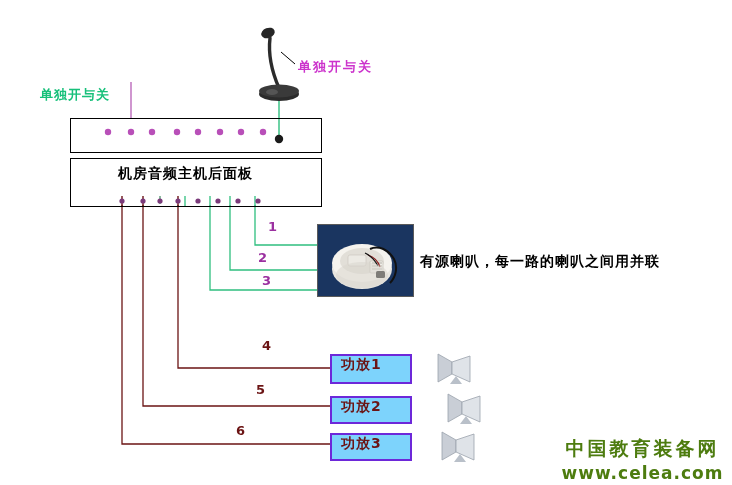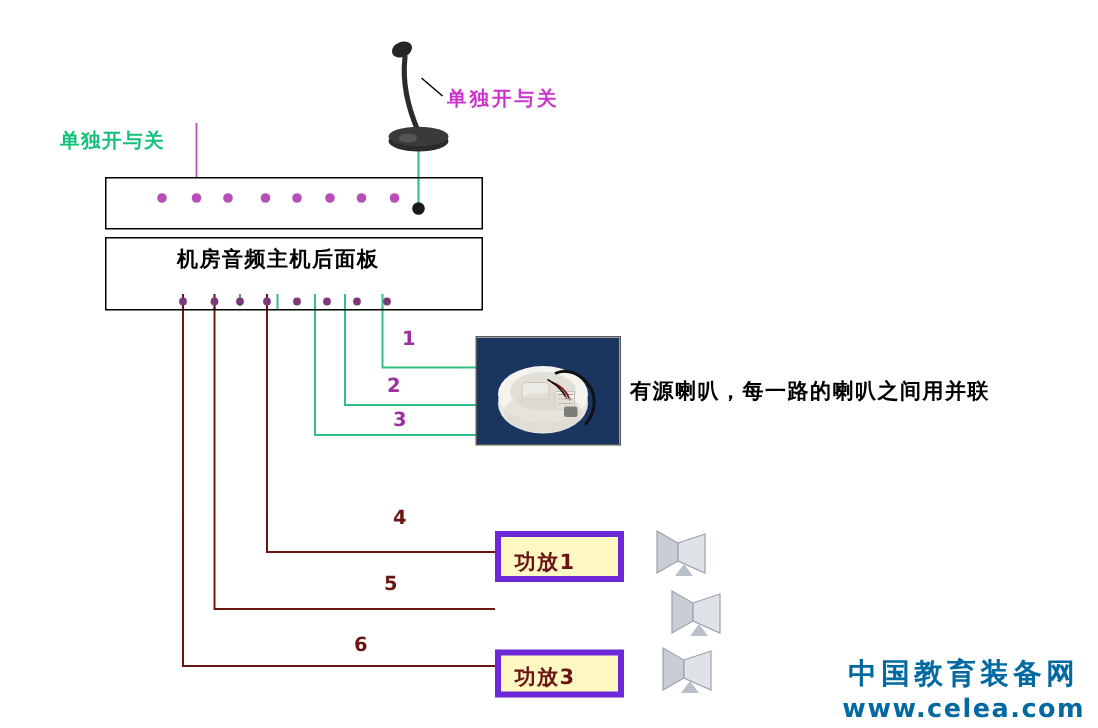--- a/index.html
+++ b/index.html
@@ -30,32 +30,32 @@
   .num-maroon{
     color:#6b1414;font-weight:bold;font-size:13px;
   }
   .amp-label{
     color:#6b1414;font-weight:bold;font-size:14px;letter-spacing:1px;
   }
 
   
   .box{position:absolute;border:1px solid #000;background:transparent;}
   .ampbox{
-    position:absolute;border:4px solid #6d28d9;background:#fef9c3;
-    display:flex;align-items:flex-end;
+    position:absolute;border:2px solid #6d28d9;background:#7dd3fc;
+    display:flex;align-items:flex-start;
   }
   .ampbox span{padding-left:9px;}
   
   #speaker-photo{
     position:absolute;border:1px solid #5a5a5a;overflow:hidden;
   }
 
   
   #watermark{
-    position:absolute;text-align:center;color:#0369a1;
+    position:absolute;text-align:center;color:#4d7c0f;
     font-weight:bold;user-select:none;
   }
   #watermark .wm1{font-size:19px;letter-spacing:3px;display:block;}
   #watermark .wm2{font-size:17px;letter-spacing:1px;display:block;margin-top:1px;}
 </style>
 </head>
 <body>
 
 <div id="canvas">
 
@@ -180,20 +180,23 @@
       <path d="M50,30 C56,32 60,36 62,42" stroke="#8b1a1a" stroke-width="1.3" fill="none"></path>
       <path d="M47,28 C53,31 57,35 60,41" stroke="#111" stroke-width="1.1" fill="none"></path>
       <rect x="58" y="46" width="9" height="7" rx="1.5" fill="#111"></rect>
       <ellipse cx="44" cy="50" rx="26" ry="13" fill="#d8d5cd" opacity="0.55"></ellipse>
     </svg>
   </div>
 
   <div class="ampbox" style="left:330px;top:354px;width:78px;height:26px;">
     <span class="amp-label">功放1</span>
   </div>
+  <div class="ampbox" style="left:330px;top:396px;width:78px;height:24px;">
+    <span class="amp-label">功放2</span>
+  </div>
   <div class="ampbox" style="left:330px;top:433px;width:78px;height:24px;">
     <span class="amp-label">功放3</span>
   </div>
 
   <div id="watermark" style="left:560px;top:436px;width:165px;">
     <span class="wm1">中国教育装备网</span>
     <span class="wm2">www.celea.com</span>
   </div>
 
 </div>

